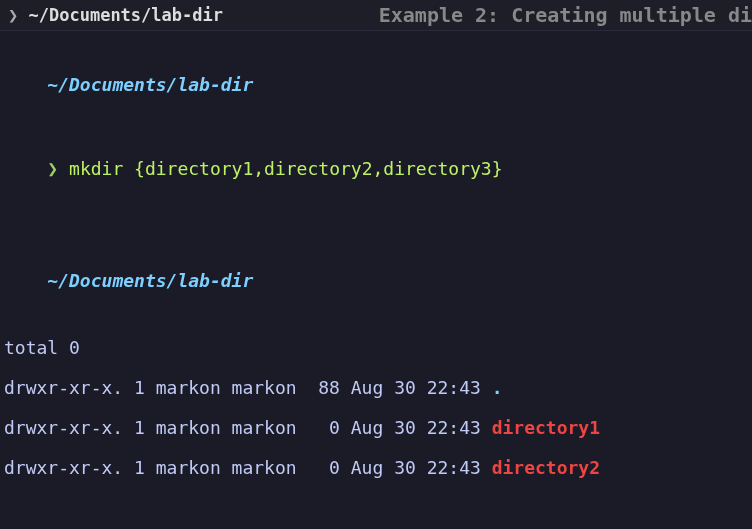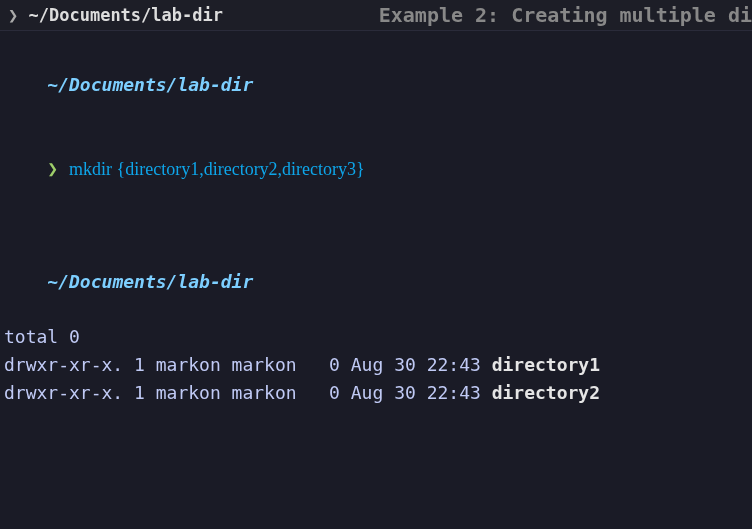--- a/index.html
+++ b/index.html
@@ -43,29 +43,29 @@
     .cwd {
       color: #7dcfff;
       font-weight: bold;
       font-style: italic;
     }
     .prompt-symbol {
       color: #9ece6a;
       font-weight: bold;
     }
     .cmd-text {
-      color: #0ea5e9;
-      font-family: Liberation Serif, serif;
+      color: #bef264;
     }
     .output {
       color: #c0caf5;
       white-space: pre;
+      margin-top: 12px;
     }
     .dir-name {
-      color: #e5e5e5;
+      color: #ef4444;
       font-weight: bold;
     }
     .dir-dot {
       color: #7dcfff;
       font-weight: bold;
     }
     .spacer {
       height: 28px;
     }
     .title-prompt {
@@ -96,17 +96,18 @@
   </div>
 
   <div class="spacer"></div>
 
   <div class="prompt-line">
     <span class="cwd">~/Documents/lab-dir</span>
   </div>
 
   <div class="output">total 0</div>
   <div id="ls-rows">
+      <div class="output">drwxr-xr-x. 1 markon markon  88 Aug 30 22:43 <span class="dir-dot">.</span></div>
       <div class="output">drwxr-xr-x. 1 markon markon   0 Aug 30 22:43 <span class="dir-name">directory1</span></div>
       <div class="output">drwxr-xr-x. 1 markon markon   0 Aug 30 22:43 <span class="dir-name">directory2</span></div>
     </div>
 
 </div>
 
 </body></html>

